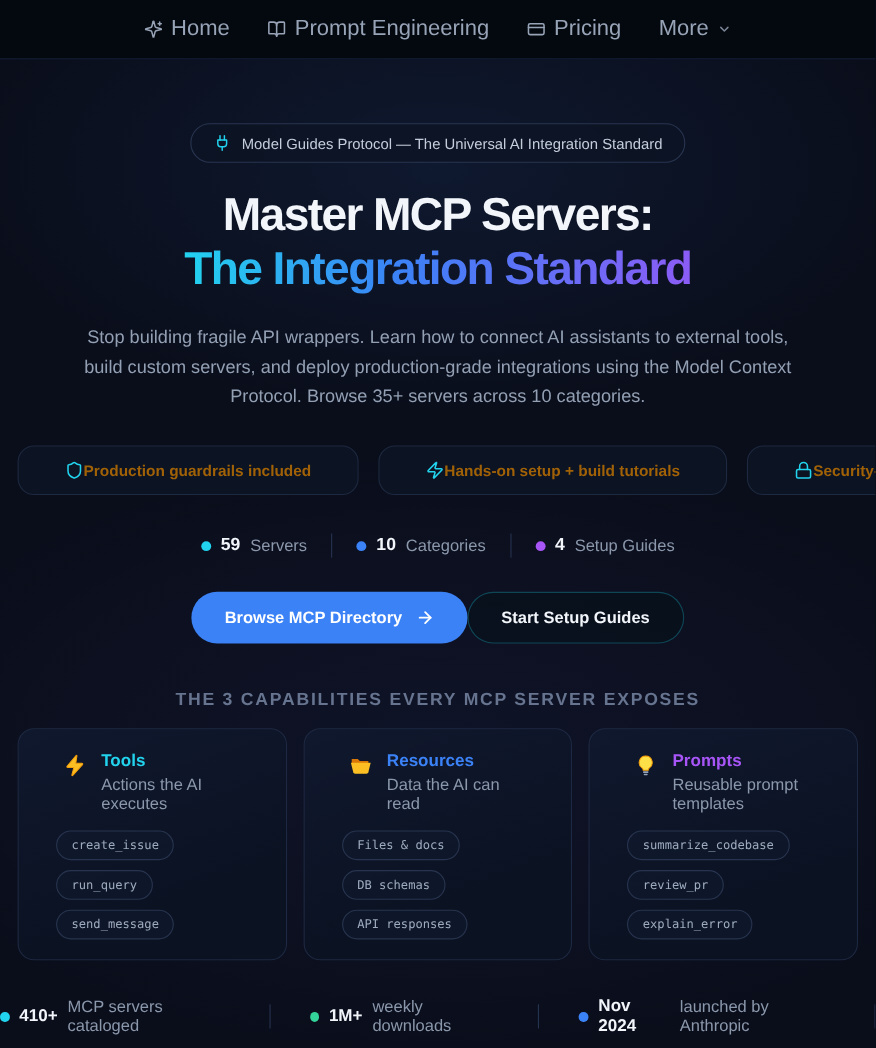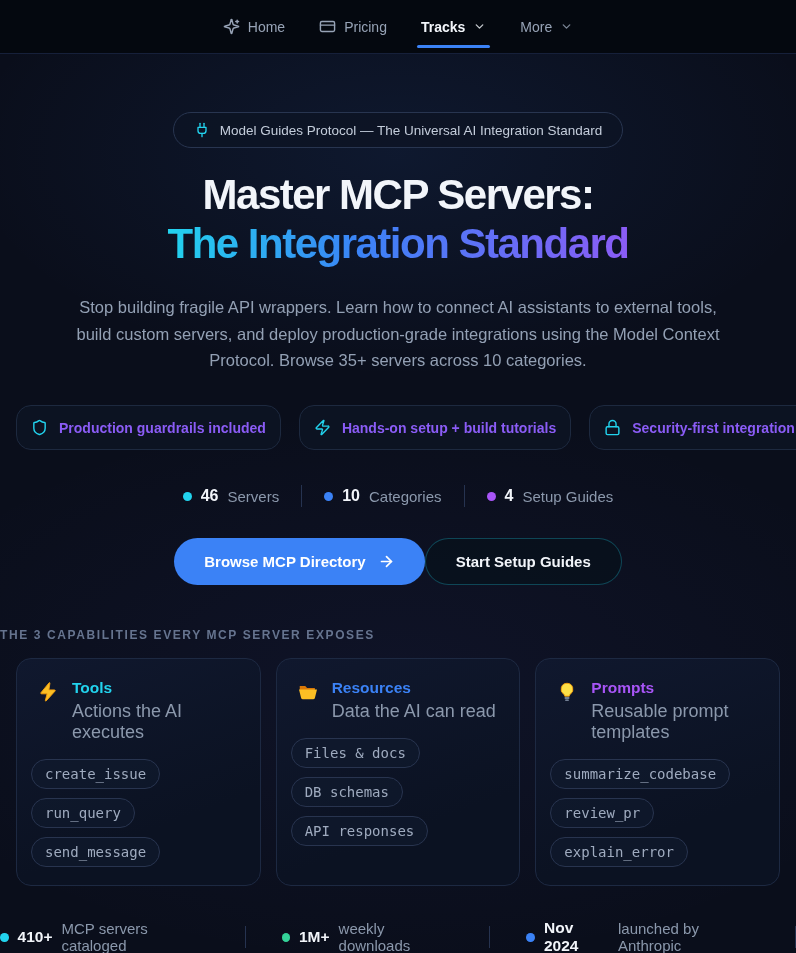--- a/index.html
+++ b/index.html
@@ -8,21 +8,21 @@
   .page { width:796px; height:953px; overflow:hidden; display:flex; flex-direction:column;
     background:
       radial-gradient(620px 320px at 50% 16%, rgba(59,130,246,0.09), transparent 70%),
       radial-gradient(760px 400px at 50% 72%, rgba(99,102,241,0.06), transparent 70%),
       #0a0e1b; }
 
   
   .nav { height:54px; flex:0 0 54px; background:#04080f; border-bottom:1px solid #16203a;
     display:flex; align-items:center; justify-content:center; gap:34px; }
   .nav-item { position:relative; height:54px; display:flex; align-items:center; gap:8px;
-    color:#97a3b6; font-size:14px; cursor:pointer; }
+    color:#97a3b6; font-size:20px; cursor:pointer; }
   .nav-item svg { width:17px; height:17px; }
   .nav-item.active { color:#f3f6fb; font-weight:bold; }
   .nav-item.active .underline { position:absolute; bottom:6px; left:-4px; right:-4px;
     height:3px; border-radius:2px; background:#3b82f6; }
   .chev { width:13px !important; height:13px !important; opacity:.8; }
 
   
   .hero { text-align:center; }
   .badge { display:inline-flex; align-items:center; gap:10px; margin-top:58px;
     background:rgba(13,20,36,0.85); border:1px solid #283550; border-radius:999px;
@@ -31,53 +31,53 @@
 
   h1 { margin-top:22px; font-size:42px; line-height:1.17; letter-spacing:-1.5px;
     font-weight:bold; color:#f2f5fa; }
   h1 .grad { background:linear-gradient(90deg,#22d3ee 0%,#3b82f6 42%,#8b5cf6 100%);
     -webkit-background-clip:text; background-clip:text; color:transparent; }
 
   .desc { margin:26px auto 0; max-width:652px; color:#93a0b4; font-size:16.5px; line-height:1.6; }
 
   
   .pills { display:flex; justify-content:space-between; gap:18px; margin:32px 16px 0; }
-  .pill { flex:0 0 auto; display:flex; align-items:center; justify-content:center; gap:11px;
-    background:#0c1322; border:1px solid #1d293f; border-radius:15px; padding:13px 14px;
-    color:#8b5cf6; font-size:14px; font-weight:bold; cursor:default; }
+  .pill { flex:0 0 auto; display:flex; align-items:center; justify-content:center; 
+    background:#0c1322; border:1px solid #1d293f; border-radius:15px; padding:13px 42px;
+    color:#a16207; font-size:14px; font-weight:bold; cursor:default; }
   .pill svg { width:17px; height:17px; color:#22d3ee; flex:0 0 auto; }
 
   
   .stats { display:flex; align-items:center; justify-content:center; gap:22px; margin-top:35px; }
   .stat { display:flex; align-items:center; gap:9px; font-size:15px; }
   .dot { width:9px; height:9px; border-radius:50%; }
   .stat b { color:#f2f5fa; font-size:16px; }
   .stat span.lbl { color:#8b98ac; }
   .vdiv { width:1px; height:22px; background:#263350; }
 
   
   .cta { display:flex; justify-content:center; margin-top:31px; }
   .btn { border:none; border-radius:999px; padding:14px 30px; font-size:15px; font-weight:bold;
     font-family:"Liberation Sans", sans-serif; cursor:pointer; display:flex; align-items:center; gap:12px; }
   .btn-primary { background:#3b82f6; color:#ffffff; }
   .btn-primary svg { width:17px; height:17px; }
   .btn-secondary { background:rgba(7,17,27,0.7); color:#f2f5fa; border:1px solid rgba(34,211,238,0.28); }
 
   
-  .cap-heading { margin-top:43px; color:#66748f; font-size:12px;
+  .cap-heading { margin-top:43px; text-align:center; color:#66748f; font-size:16px;
     font-weight:bold; letter-spacing:1.6px; }
   .cards { display:flex; gap:15px; margin:16px 16px 0; }
   .card { flex:1; background:linear-gradient(160deg,#10182e 0%,#0b1222 70%);
-    border:1px solid #1d2942; border-radius:15px; padding:20px 14px 18px; }
+    border:1px solid #1d2942; border-radius:15px; padding:20px 34px 18px; }
   .card-head { display:flex; align-items:flex-start; gap:13px; padding-left:6px; }
   .card-head svg { width:22px; height:22px; margin-top:2px; flex:0 0 auto; }
   .card-title { font-size:15.5px; font-weight:bold; }
-  .card-sub { margin-top:4px; color:#8b98ac; font-size:18px; }
+  .card-sub { margin-top:4px; color:#8b98ac; font-size:15px; }
   .tags { display:flex; flex-wrap:wrap; gap:9px; margin-top:16px; }
-  .tag { font-family:"DejaVu Sans Mono", monospace; font-size:14px; color:#9fabbf;
+  .tag { font-family:"DejaVu Sans Mono", monospace; font-size:11px; color:#9fabbf;
     background:rgba(17,26,46,0.6); border:1px solid #28344f; border-radius:999px; padding:6px 13px;text-align:right; }
 
   
   .fstats { display:flex; align-items:center; justify-content:center; gap:36px; margin-top:33px; }
   .fstat { display:flex; align-items:center; gap:9px; font-size:15px; }
   .fstat b { color:#f2f5fa; font-size:15.5px; }
   .fstat span.lbl { color:#8b98ac; }
 </style>
 </head>
 <body>
@@ -87,31 +87,31 @@
   <nav class="nav">
     <div class="nav-item">
       <svg viewBox="0 0 24 24" fill="none" stroke="currentColor" stroke-width="2" stroke-linecap="round" stroke-linejoin="round">
           <path d="M9.9 15.5a2 2 0 0 0-1.4-1.4L2.4 12.5a.5.5 0 0 1 0-1l6.1-1.6a2 2 0 0 0 1.4-1.4L11.5 2.4a.5.5 0 0 1 1 0l1.6 6.1a2 2 0 0 0 1.4 1.4l6.1 1.6a.5.5 0 0 1 0 1l-6.1 1.6a2 2 0 0 0-1.4 1.4l-1.6 6.1a.5.5 0 0 1-1 0z"></path>
           <path d="M20 3v4M22 5h-4"></path>
         </svg>
       <span>Home</span>
     </div>
     <div class="nav-item">
       <svg viewBox="0 0 24 24" fill="none" stroke="currentColor" stroke-width="2" stroke-linecap="round" stroke-linejoin="round">
+          <path d="M12 7v14"></path>
+          <path d="M3 18a1 1 0 0 1-1-1V4a1 1 0 0 1 1-1h5a4 4 0 0 1 4 4 4 4 0 0 1 4-4h5a1 1 0 0 1 1 1v13a1 1 0 0 1-1 1h-6a3 3 0 0 0-3 3 3 3 0 0 0-3-3z"></path>
+        </svg>
+      <span>Prompt Engineering</span>
+    </div>
+    <div class="nav-item">
+      <svg viewBox="0 0 24 24" fill="none" stroke="currentColor" stroke-width="2" stroke-linecap="round" stroke-linejoin="round">
           <rect x="2" y="5" width="20" height="14" rx="2"></rect>
           <path d="M2 10h20"></path>
         </svg>
       <span>Pricing</span>
-    </div>
-    <div class="nav-item active">
-      <span>Tracks</span>
-      <svg class="chev" viewBox="0 0 24 24" fill="none" stroke="currentColor" stroke-width="2.5" stroke-linecap="round" stroke-linejoin="round">
-          <path d="m6 9 6 6 6-6"></path>
-        </svg>
-      <span class="underline"></span>
     </div>
     <div class="nav-item">
       <span>More</span>
       <svg class="chev" viewBox="0 0 24 24" fill="none" stroke="currentColor" stroke-width="2.5" stroke-linecap="round" stroke-linejoin="round">
           <path d="m6 9 6 6 6-6"></path>
         </svg>
     </div>
   </nav>
 
   <section class="hero">
@@ -151,21 +151,21 @@
             <rect x="3" y="11" width="18" height="11" rx="2"></rect>
             <path d="M7 11V7a5 5 0 0 1 10 0v4"></path>
           </svg>
         <span>Security-first integration patterns</span>
       </div>
     </div>
 
     <div class="stats">
       <div class="stat">
         <span class="dot" style="background: rgb(34, 211, 238);"></span>
-        <b>46</b>
+        <b>59</b>
         <span class="lbl">Servers</span>
       </div>
       <span class="vdiv"></span>
       <div class="stat">
         <span class="dot" style="background: rgb(59, 130, 246);"></span>
         <b>10</b>
         <span class="lbl">Categories</span>
       </div>
       <span class="vdiv"></span>
       <div class="stat">

